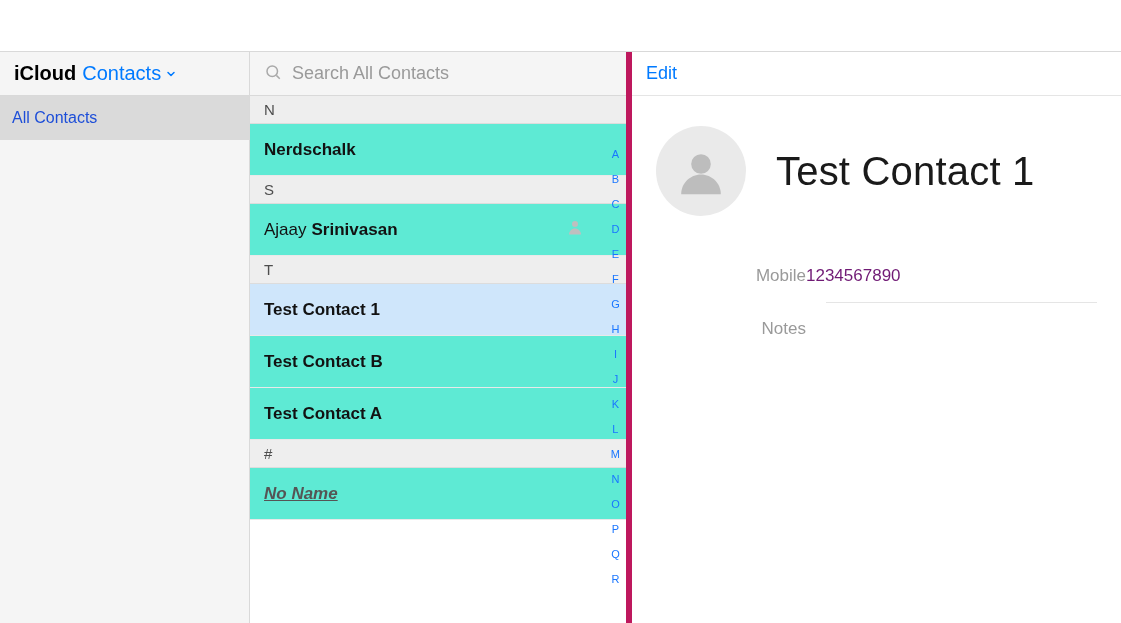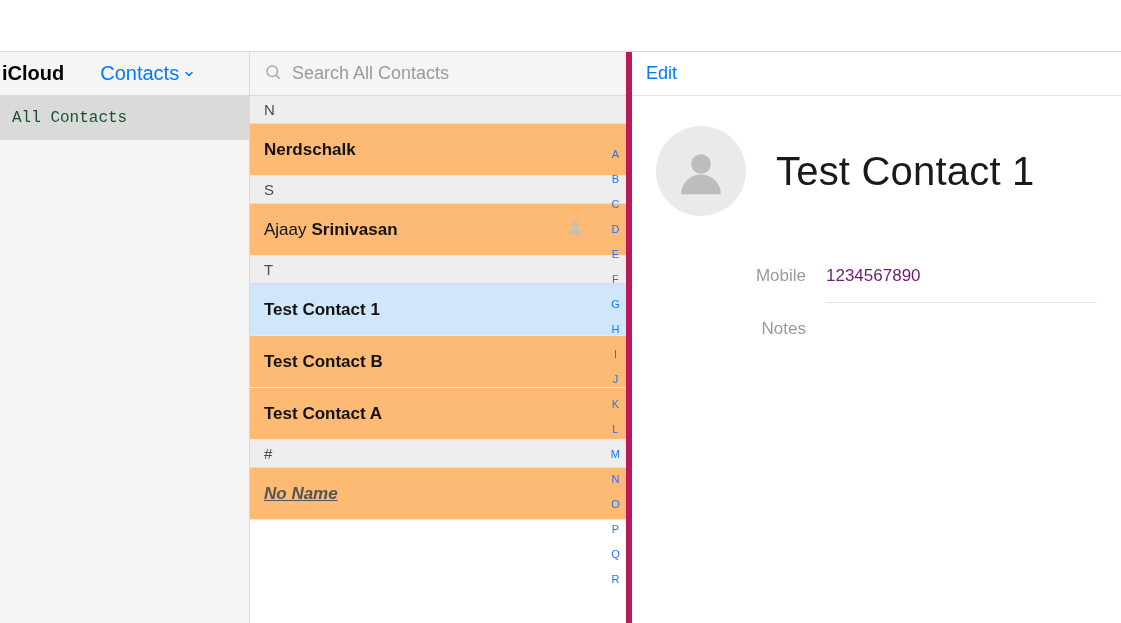--- a/index.html
+++ b/index.html
@@ -19,43 +19,41 @@
 
   .sidebar{
     width:250px;
     background:#f5f5f5;
     border-right:1px solid #d9d9d9;
     display:flex;flex-direction:column;
   }
   .sidebar-header{
     height:44px;
     display:flex;align-items:center;
-    padding:0 2px;
+    padding:0 14px;
     font-size:20px;
     border-bottom:1px solid #d9d9d9;
-    gap:30px;
   }
   .sidebar-header .brand{font-weight:600;color:#000;}
   .sidebar-header .dropdown{
     color:#007aff;
     font-weight:500;
     margin-left:6px;
     display:flex;align-items:flex-end;
     cursor:pointer;
   }
   .sidebar-header .chev{margin-left:4px;}
   .group-item{
     height:44px;
     display:flex;align-items:center;
     padding:0 12px;
     font-size:16px;
-    color:#14532d;
+    color:#1d4ed8;
     background:#dadada;
     cursor:pointer;
-    font-family:Liberation Mono, monospace;
   }
 
   .listcol{
     width:382px;
     border-right:6px solid #be185d;
     position:relative;
     display:flex;flex-direction:column;
     background:#fff;
   }
   .searchbar{
@@ -82,21 +80,21 @@
     color:#4d4d4d;
     font-size:15px;
   }
   .contact-row{
     height:52px;
     border-bottom:1px solid #e9e9e9;
     display:flex;align-items:center;
     padding:0 14px;
     font-size:17px;
     color:#121212;
-    background:#fdba74;
+    background:#5eead4;
     cursor:pointer;
     position:relative;
   }
   .contact-row.selected{background:#cfe6fb;}
   .contact-row.noname{font-style:italic;color:#555;text-decoration:underline;}
   .contact-row .first{font-weight:400;margin-right:5px;}
   .contact-row .last{font-weight:600;}
   .contact-row .person-icon{margin-left:auto;margin-right:28px;color:#bfbfbf;}
 
   .alpha-index{
@@ -143,21 +141,20 @@
   }
   .field-row{
     display:flex;align-items:center;
     padding:10px 0;
     font-size:17px;
   }
   .field-label{
     width:150px;
     text-align:right;
     color:#9a9a9a;
-    margin-right:20px;
     font-size:17px;
   }
   .field-value{color:#701a75;font-size:17px;}
   .field-sep{
     height:1px;background:#e5e5e5;
     margin:6px 0 6px 170px;
     width:calc(100% - 170px);
   }
 </style>
 </head>

